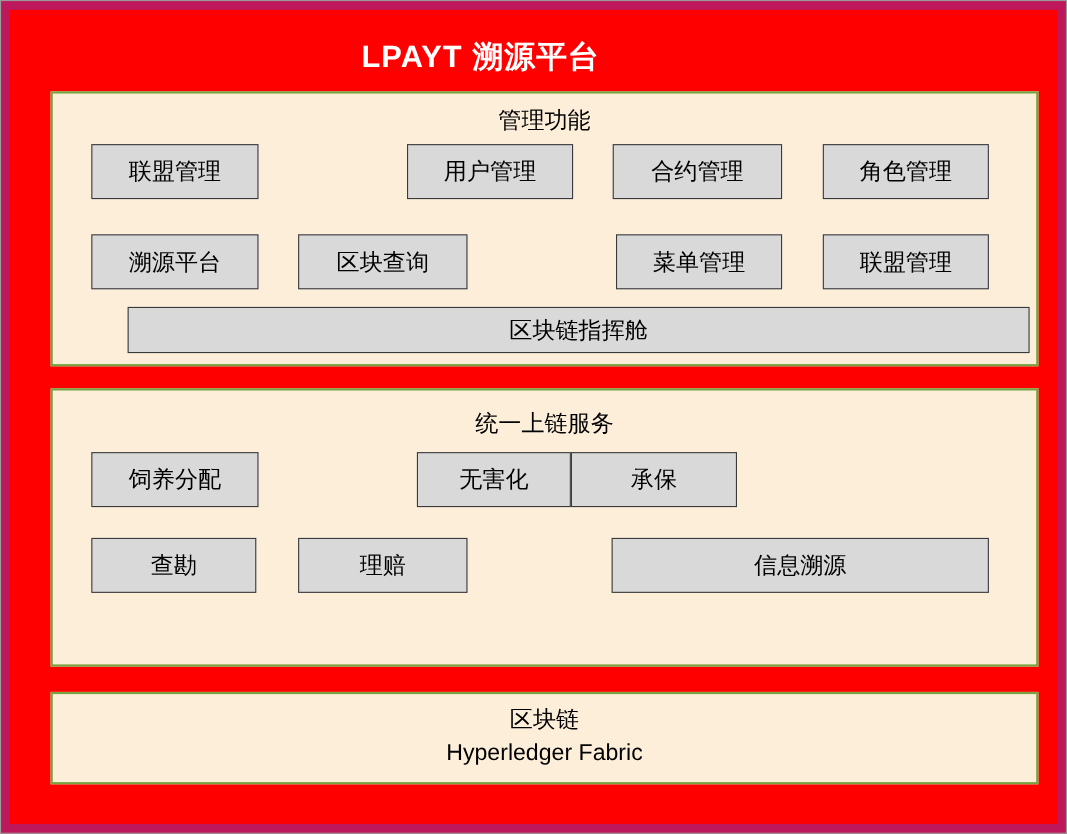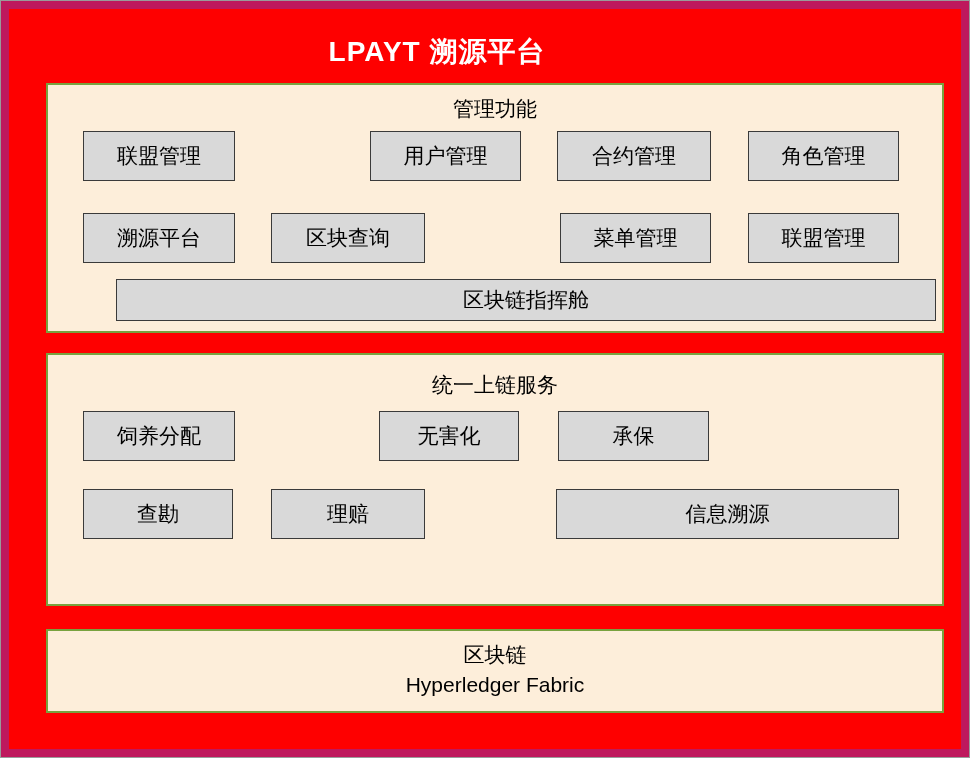--- a/index.html
+++ b/index.html
@@ -75,21 +75,21 @@
   .w152 { width: 152px; text-align: center; }
   .w154 { width: 154px; }
   .w151 { width: 151px; }
   .w150 { width: 150px; font-family: Liberation Serif, serif; }
   .w140 { width: 140px; }
   .w343 { width: 343px; }
   .w820 { width: 820px; margin-left: 37px; }
   .ml36 { margin-left: 36px; }
   .ml37 { margin-left: 37px; }
   .ml38 { margin-left: 38px; }
-  .ml39 { margin-left: 39px; }
+  .ml39 { }
   .ml131 { margin-left: 131px; }
   .ml135 { margin-left: 135px; }
   .ml144 { margin-left: 144px; }
   .p3-title, .p3-sub {
     font-size: 21px;
     color: #000000;
     line-height: 30px;
   }
 </style>
 </head>

